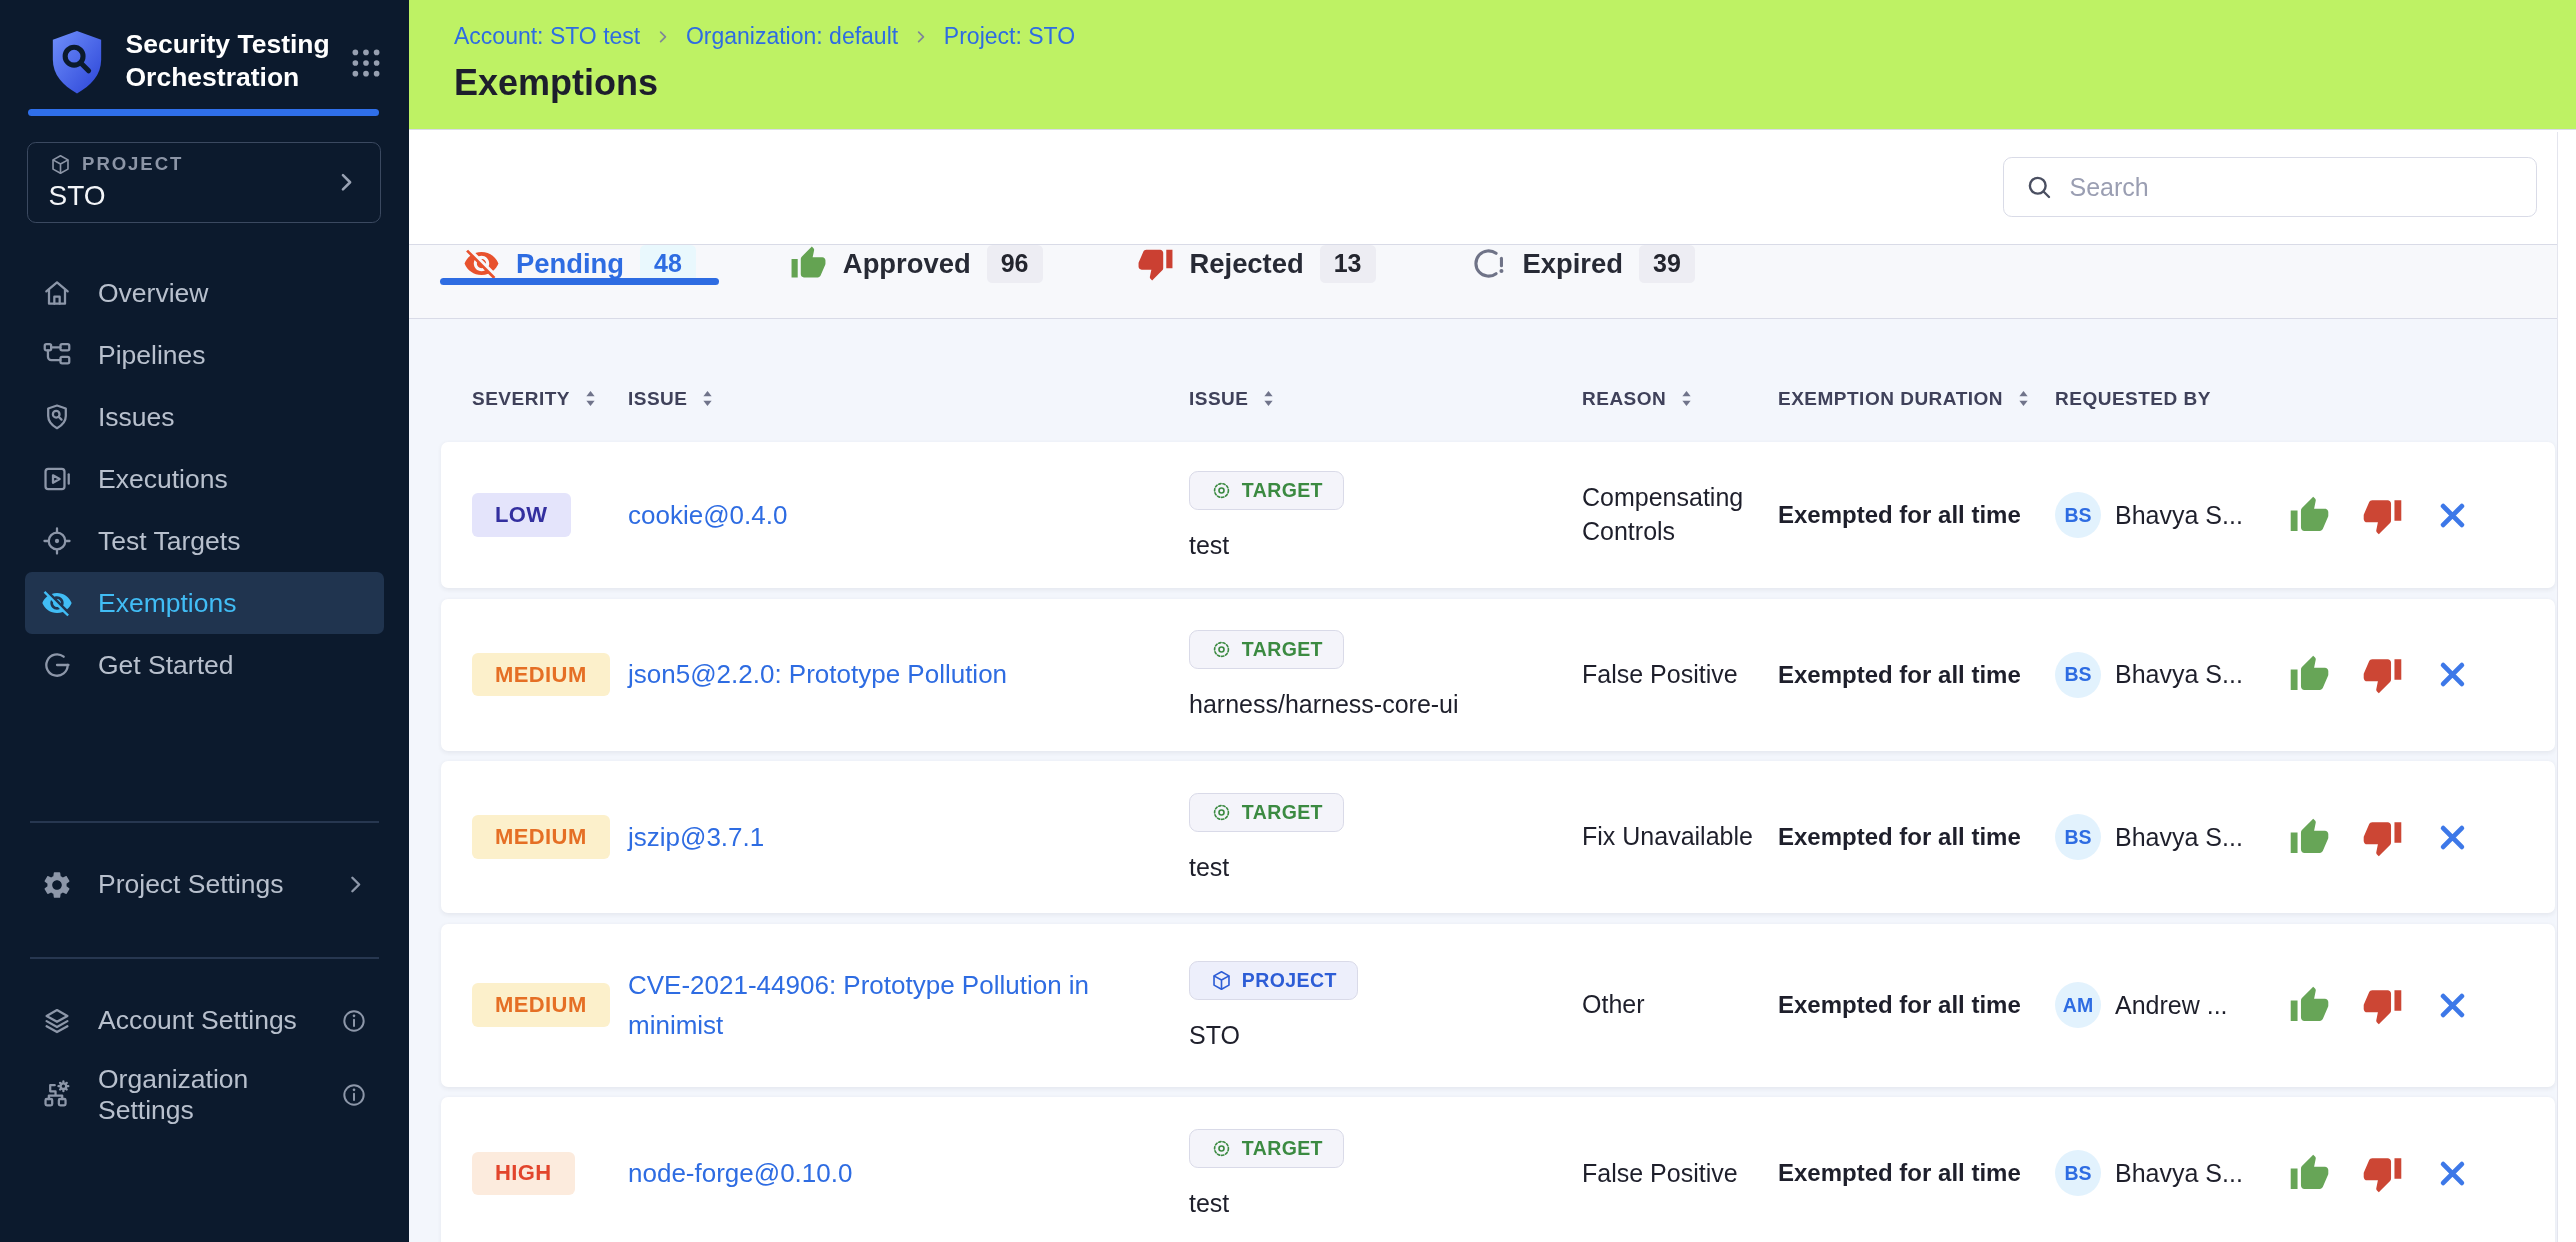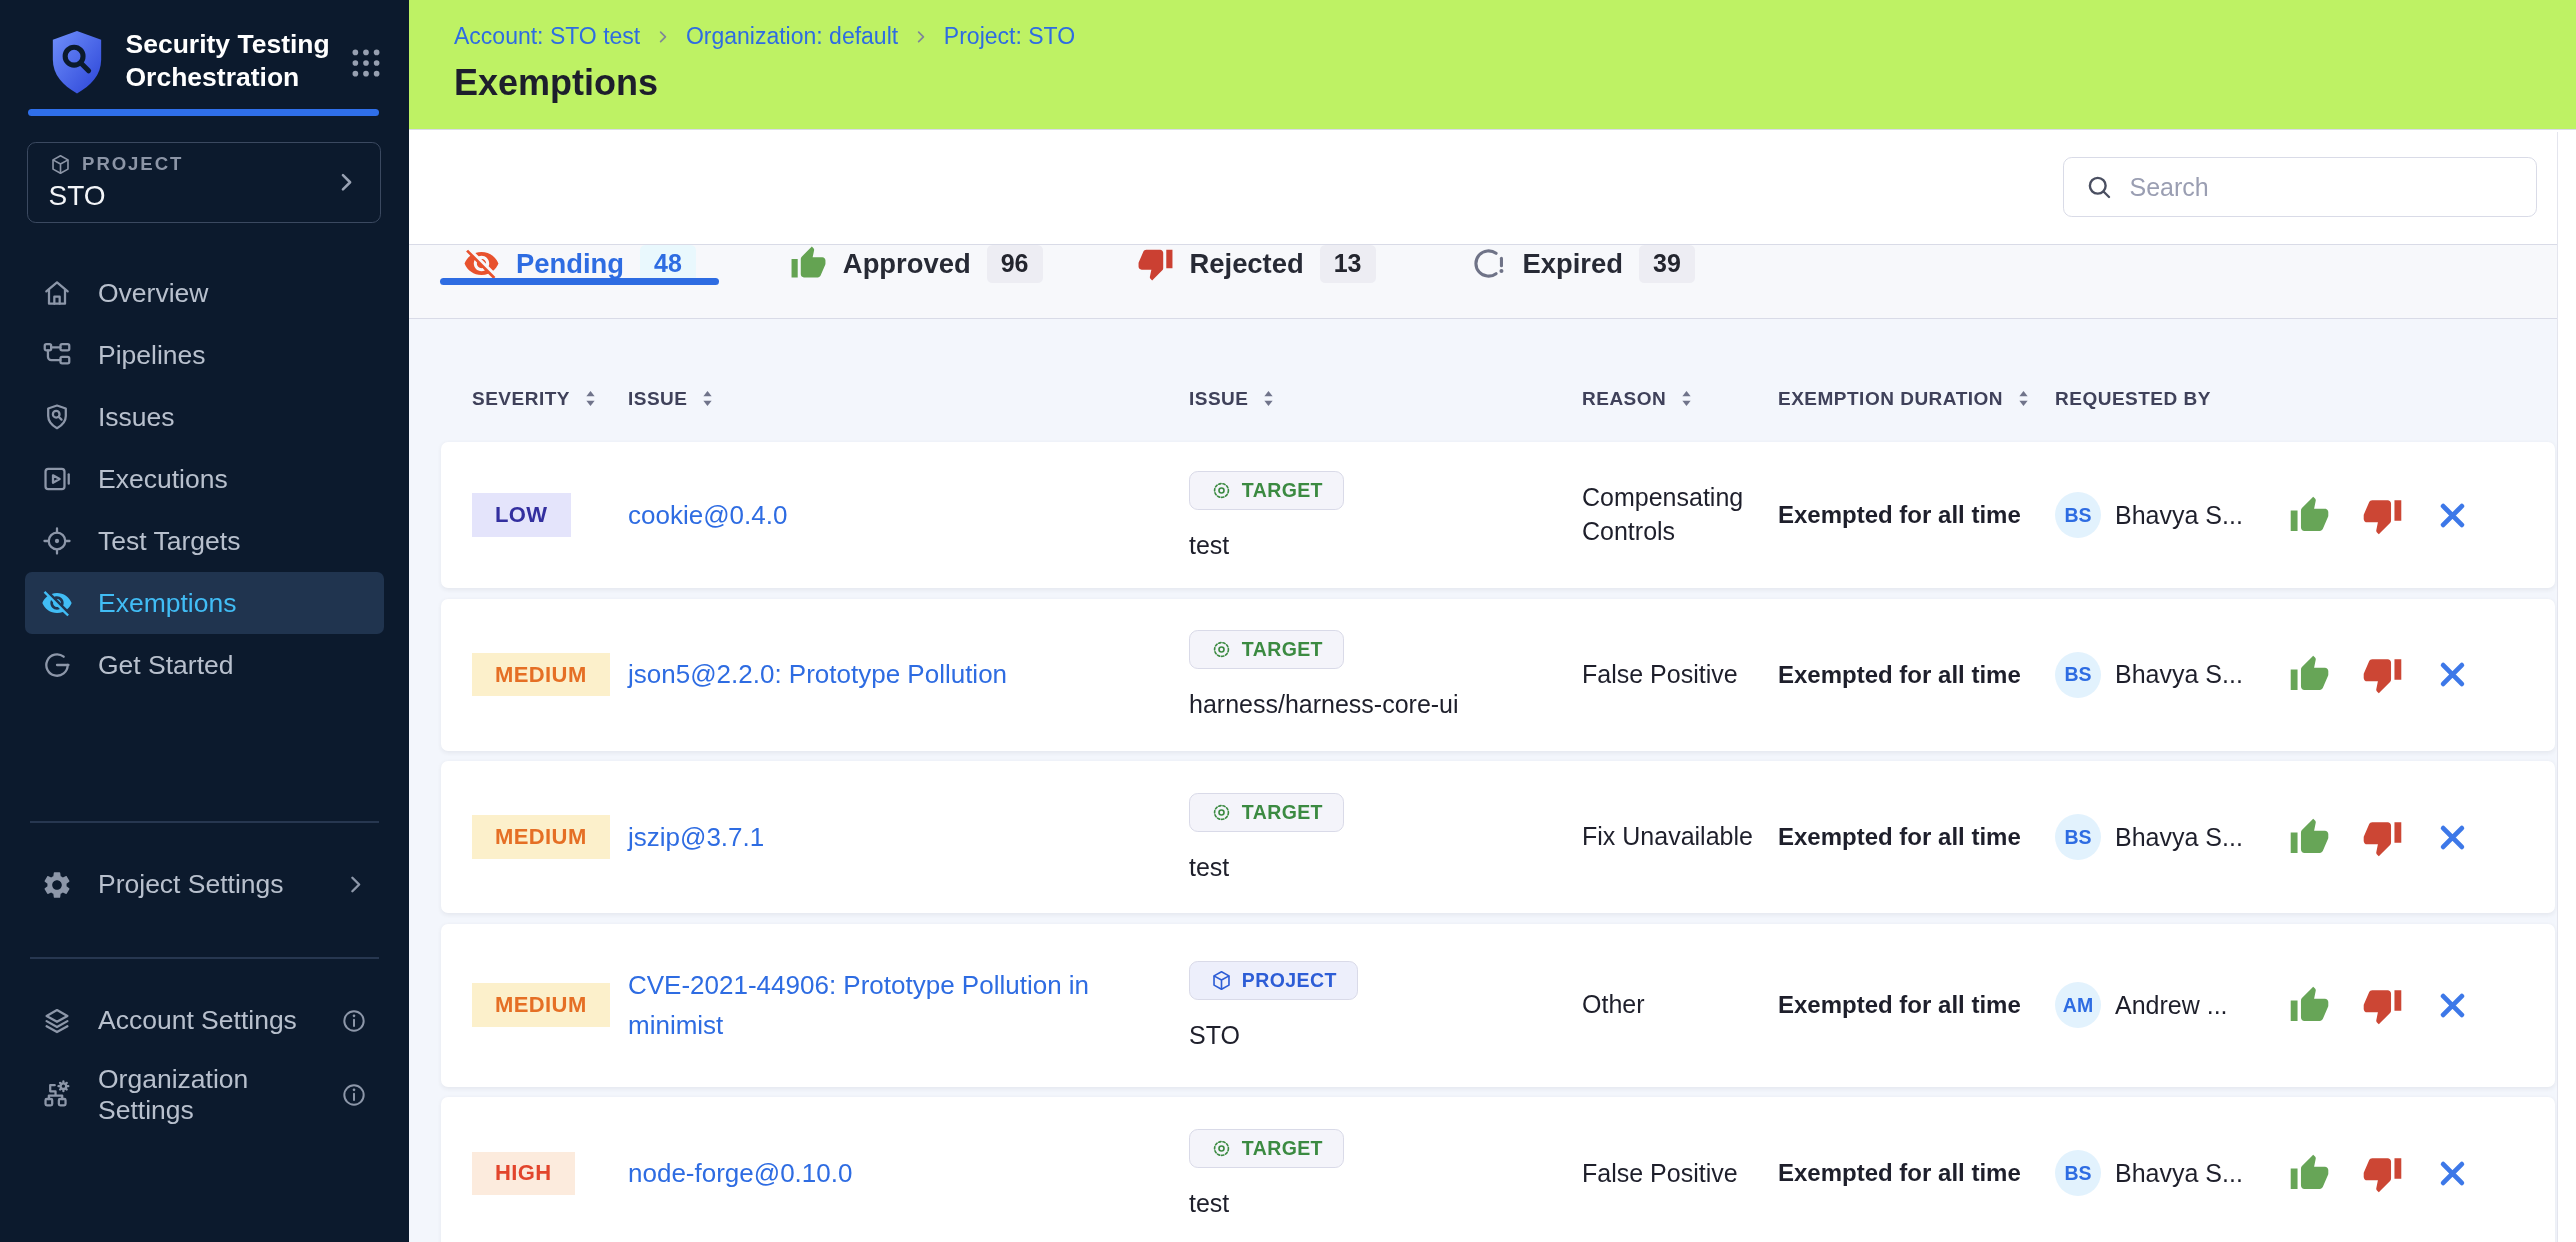--- a/index.html
+++ b/index.html
@@ -34,42 +34,42 @@
   #nav-admin{margin-top:31px;gap:12.4px}
 
   
   .main{flex:1;min-width:0;display:flex;flex-direction:column;background:#bef264;position:relative}
   .page-header{height:130px;flex:none;border-bottom:1.8px solid var(--border);padding:23px 0 0 45px}
   .breadcrumb{display:flex;align-items:center;gap:14px;font-size:23px;color:var(--accent-blue)}
   .crumb{cursor:pointer}
   .crumb-sep{color:#7f8698;display:flex}
   .page-title{font-size:36px;font-weight:700;color:var(--header-text);margin-top:11.5px}
   .toolbar{height:115px;flex:none;border-bottom:1.8px solid var(--border);display:flex;align-items:center;justify-content:flex-end;padding-right:39px;background:#fff}
-  .search-box{width:474px;height:60px;border:1.8px solid var(--border);border-radius:8.8px;display:flex;align-items:center;padding:0 19.5px;gap:16px;color:#4a4f61;background:#fff}
+  .search-box{width:534px;height:60px;border:1.8px solid var(--border);border-radius:8.8px;display:flex;align-items:center;padding:0 19.5px;gap:16px;color:#4a4f61;background:#fff}
   .search-input{border:none;outline:none;flex:1;font-size:25px;color:#33364a;background:transparent;min-width:0}
   .search-input::placeholder{color:var(--placeholder)}
 
   .tabbar{height:74px;flex:none;background:var(--tabbar-bg);border-bottom:1.8px solid var(--border);display:flex;align-items:flex-start;padding-left:31px;gap:48px}
   .tab{display:flex;align-items:center;gap:16px;padding:0 23px;position:relative;font-size:27.4px;font-weight:600;color:var(--tab-text);cursor:pointer}
   .tab.active{color:var(--accent-blue)}
   .tab.active::after{content:"";position:absolute;left:0;right:0;bottom:-1.8px;height:6.2px;border-radius:3.5px;background:var(--accent-blue)}
   .tab-count{font-size:25px;font-weight:600;padding:4.4px 14px;border-radius:5.3px;background:var(--count-bg);color:#23252e}
   .tab.active .tab-count{background:var(--count-active-bg);color:var(--accent-blue)}
 
   
   .table-area{flex:1;background:var(--table-bg);padding:0 21px 0 32px;overflow:hidden}
   .tgrid{display:grid;grid-template-columns:156px 561px 393px 196px 277px 234px 1fr;align-items:center}
   .thead{margin-top:52px;height:55px;padding-left:31px}
   .th{display:flex;align-items:center;gap:8.8px;font-size:19px;font-weight:700;letter-spacing:0.5px;color:var(--muted-th)}
   .th .ic{color:var(--sort-icon)}
   .rows{display:flex;flex-direction:column;gap:10.6px;margin-top:16px}
   .row-card{background:#fff;border-radius:7px;box-shadow:0 1.8px 4.4px rgba(40,41,61,.07);padding-left:31px;min-height:152px}
   .rows .row-card:nth-child(1){min-height:146px}
   .rows .row-card:nth-child(4){min-height:163px}
-  .sev-badge{justify-self:start;display:inline-block;padding:8.8px 23px;border-radius:0;font-size:22px;font-weight:700;letter-spacing:0.4px}
+  .sev-badge{justify-self:start;display:inline-block;padding:8.8px 23px;border-radius:6px;font-size:22px;font-weight:700;letter-spacing:0.4px}
   .sev-LOW{background:var(--sev-low-bg);color:var(--sev-low-fg)}
   .sev-MEDIUM{background:var(--sev-med-bg);color:var(--sev-med-fg)}
   .sev-HIGH{background:var(--sev-high-bg);color:var(--sev-high-fg)}
   .issue-link{color:var(--accent-blue);font-size:26px;line-height:1.55;padding-right:53px;cursor:pointer;text-decoration:none;display:block}
   .scope-cell{display:flex;flex-direction:column;align-items:flex-start;gap:21px}
   .scope-badge{display:flex;align-items:center;gap:8.8px;padding:7px 20px;border:1.8px solid var(--scope-badge-border);border-radius:8.8px;font-size:19.5px;font-weight:700;letter-spacing:0.4px;background:var(--scope-badge-bg)}
   .scope-TARGET{color:var(--scope-target-fg)}
   .scope-PROJECT{color:var(--scope-project-fg);background:var(--scope-project-bg)}
   .scope-name{font-size:25px;color:var(--text-dark)}
   .reason{font-size:25px;color:var(--text-dark);line-height:1.35;padding-right:12.4px}

